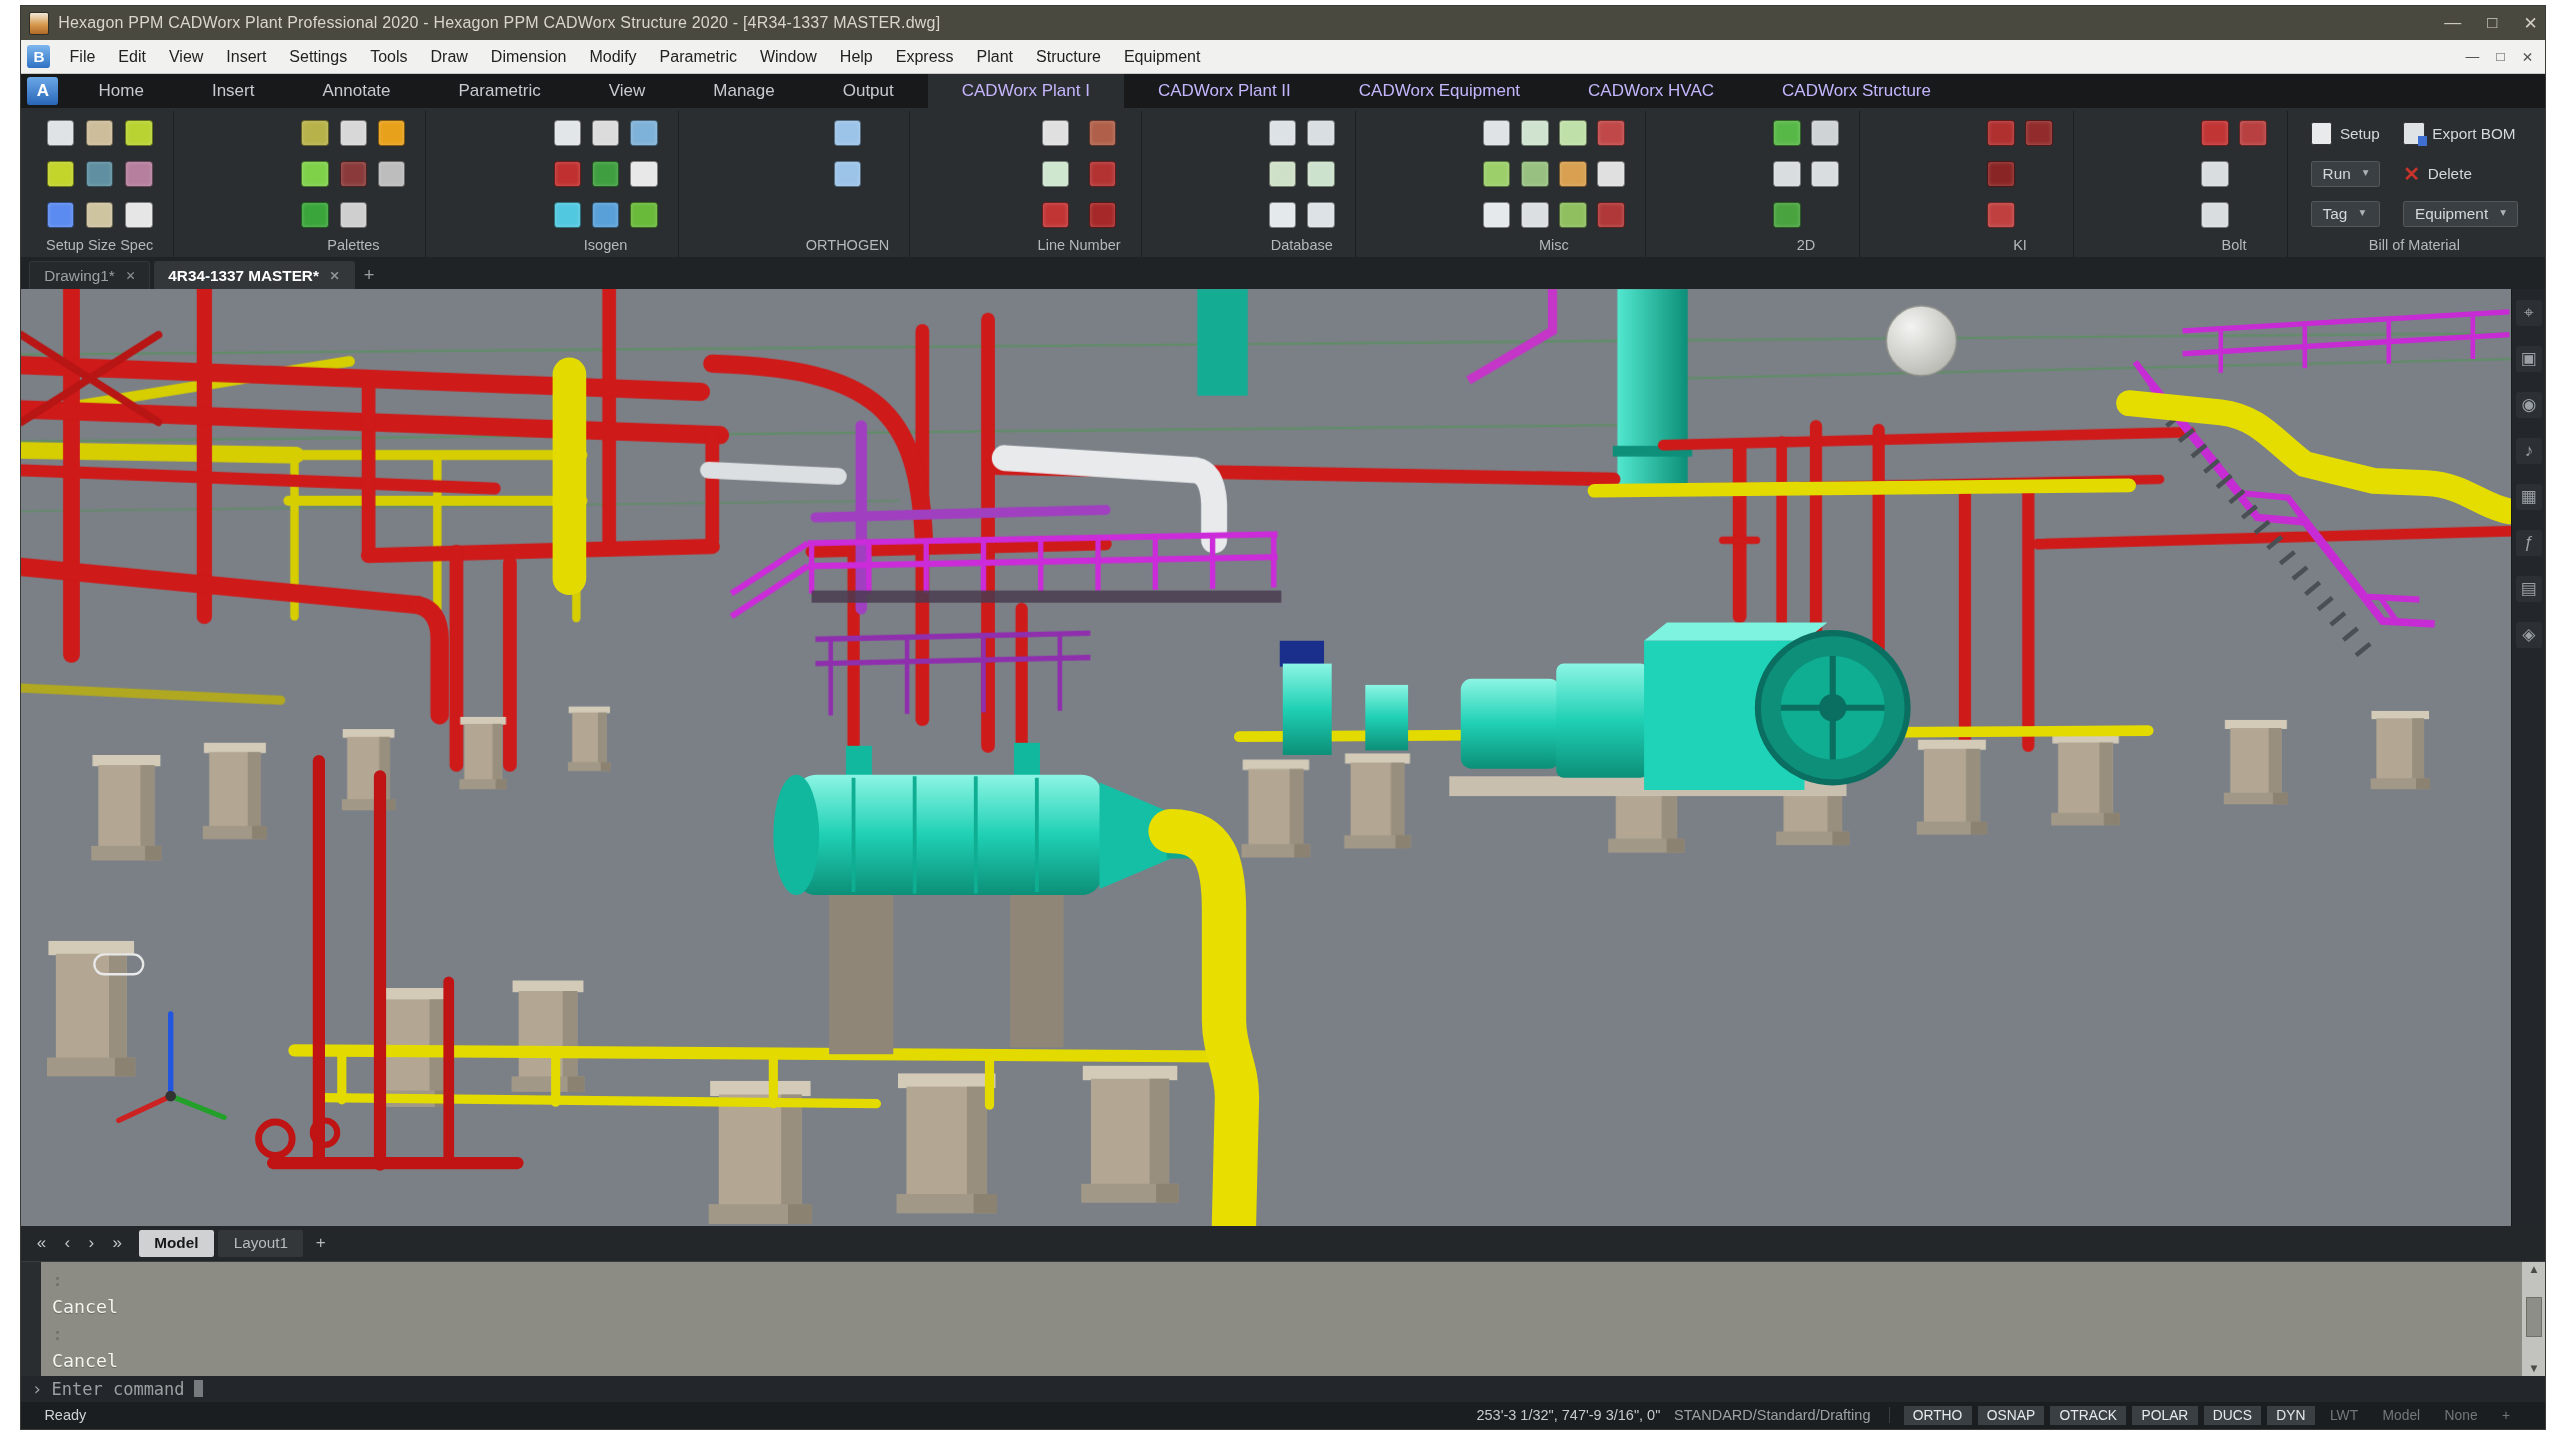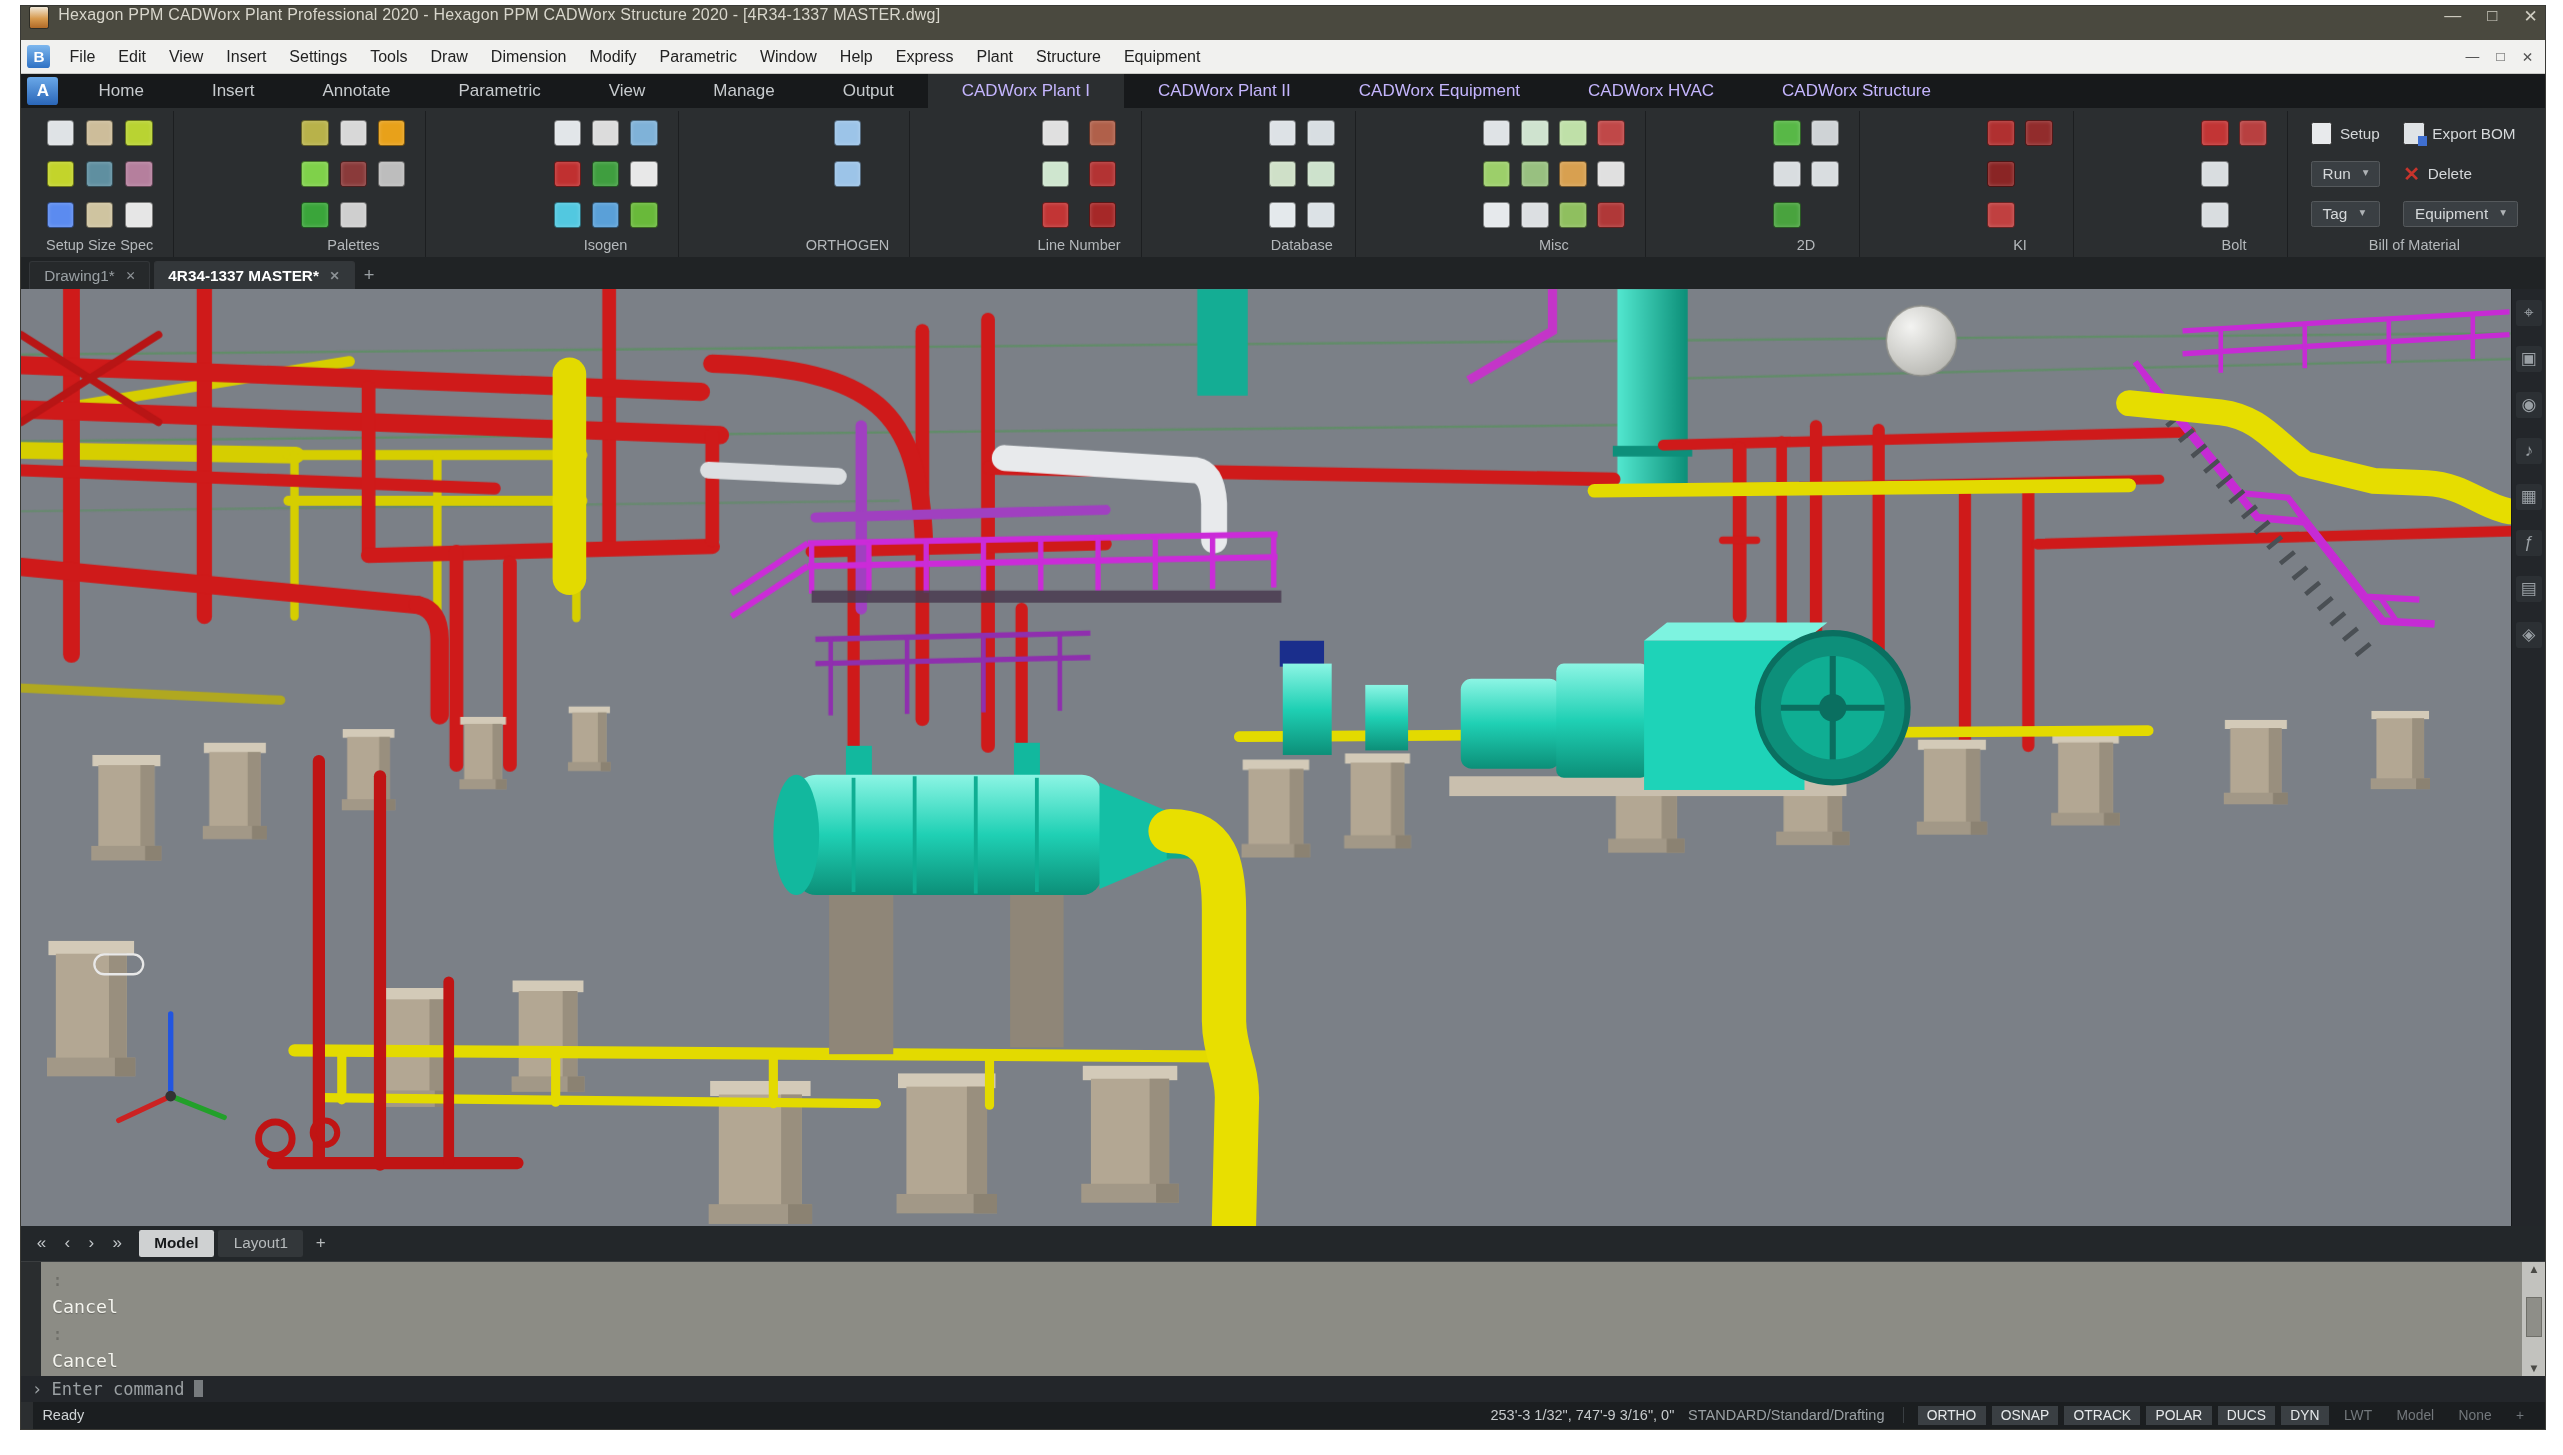--- a/index.html
+++ b/index.html
@@ -2,21 +2,21 @@
 <html style="font-size:12.2px"><head>
 <meta charset="utf-8">
 <style>
   * { margin:0; padding:0; box-sizing:border-box; }
   html,body { width:2563px; height:1455px; background:#ffffff; overflow:hidden;
     font-family:"Liberation Sans", sans-serif; }
   #app { position:absolute; left:21.4px; top:6.1px; width:2524px; height:1423px;
     display:flex; flex-direction:column; background:#2b2e30; outline:0.8px solid #3a3a36; }
 
   
-  .titlebar { height:34px; background:#4a493f; display:flex; padding:0 7.6px; flex:0 0 auto; }
+  .titlebar { height:34px; background:#4a493f; display:flex; align-items:center; padding:0 7.6px; flex:0 0 auto; }
   .app-ico { width:20px; height:23px; border-radius:2.3px; margin-right:9.2px;
     background:linear-gradient(#f0e8d8,#d79a4e 55%,#b06a28); border:0.8px solid #2e2d26; }
   .title-text { color:#d8d6cc; font-size:16px; letter-spacing:0.2px; white-space:nowrap; overflow:hidden; }
   .win-ctrls { margin-left:auto; display:flex; gap:26px; color:#cfcdc2; font-size:17px; }
   .win-ctrls span { cursor:default; }
 
   
   .menubar { height:34px; background:#f1f1ef; display:flex; align-items:center; padding:0 6.1px; flex:0 0 auto; border-bottom:0.8px solid #c9c9c5; }
   .menu-app-ico { width:23px; height:23px; border-radius:3.1px; background:linear-gradient(#7db7ee,#2f72c4); margin-right:7.6px;
     color:#fff; font-weight:bold; font-size:15.3px; display:flex; align-items:center; justify-content:center; }
@@ -77,21 +77,21 @@
   .cmd-lines { flex:1; padding:4.6px 10.7px; font-family:"DejaVu Sans Mono", monospace; font-size:18.3px; line-height:27px; overflow:hidden; }
   .cmd-line { color:#f5f5ef; text-shadow:0 0.8px 0.8px rgba(0,0,0,.25); white-space:pre; }
   .cmd-line.dim { color:#6e6e68; text-shadow:none; }
   .cmd-scroll { flex:0 0 23px; background:#c2c2be; display:flex; flex-direction:column; justify-content:space-between; align-items:center; padding:1.5px 0; }
   .cmd-scroll .arr { color:#4a4a46; font-size:11.5px; }
   .cmd-scroll .thumb { width:15.3px; flex:0 0 40px; background:#8e8e88; border:0.8px solid #6f6f69; margin-bottom:3.1px; }
   .cmdprompt { flex:0 0 26px; background:#23262a; display:flex; align-items:center; padding:0 10.7px; font-family:"DejaVu Sans Mono", monospace; font-size:17px; color:#9ba0a3; gap:9.2px; }
   .caret { width:9.2px; height:17px; background:#9ba0a3; opacity:.7; }
 
   
-  .statusbar { height:27.5px; background:#1b1e20; display:flex; align-items:center; padding:0 9px; flex:0 0 auto; gap:13.8px;margin-left:12px; }
+  .statusbar { height:27.5px; background:#1b1e20; display:flex; align-items:center; padding:0 23px; flex:0 0 auto; gap:13.8px; }
   .st-left { color:#cfd3d5; font-size:14.5px; }
   .st-coords { margin-left:auto; color:#c6cacc; font-size:14.5px; white-space:nowrap; }
   .st-space { color:#9aa0a4; font-size:14.5px; white-space:nowrap; border-right:0.8px solid #3a3f43; padding-right:18.3px; }
   .st-toggles { display:flex; gap:6.1px; padding-right:3.1px; }
   .st-btn { font-size:13.8px; padding:2.3px 9.2px; border-radius:0; color:#73787c; }
   .st-btn.active { background:#3a3f43; color:#e6e9eb; }
 </style>
 </head>
 <body>
 

